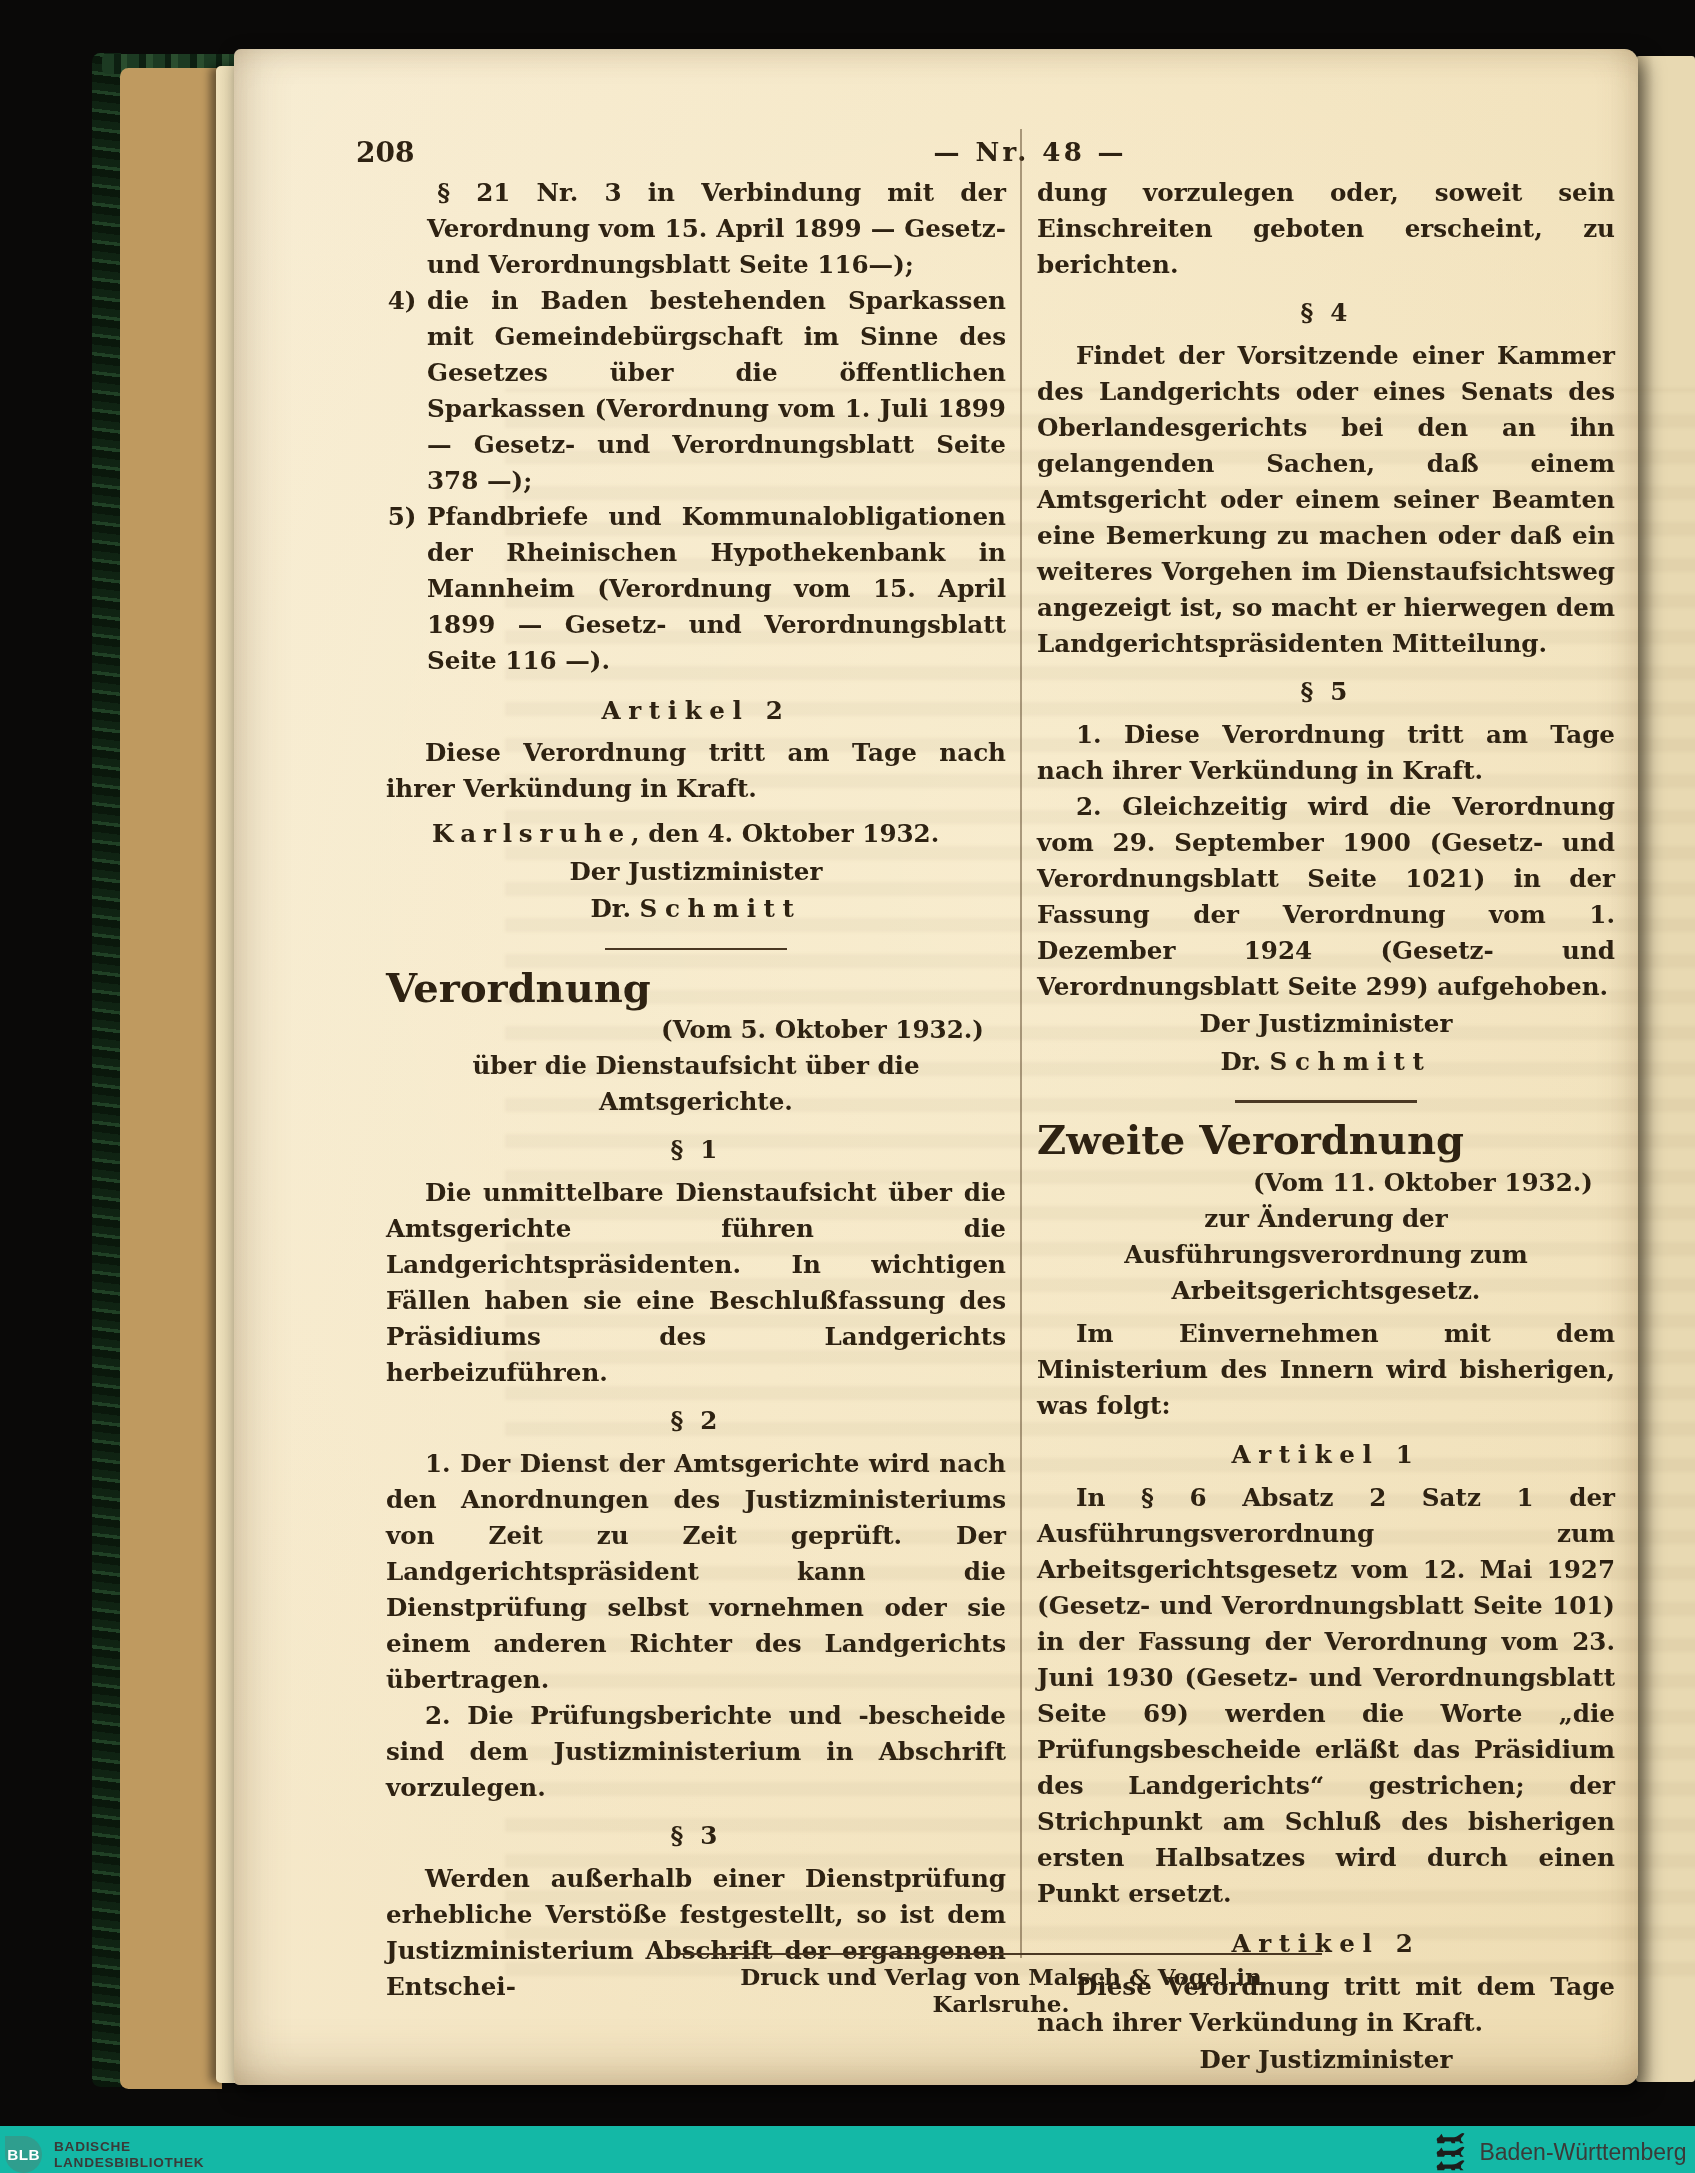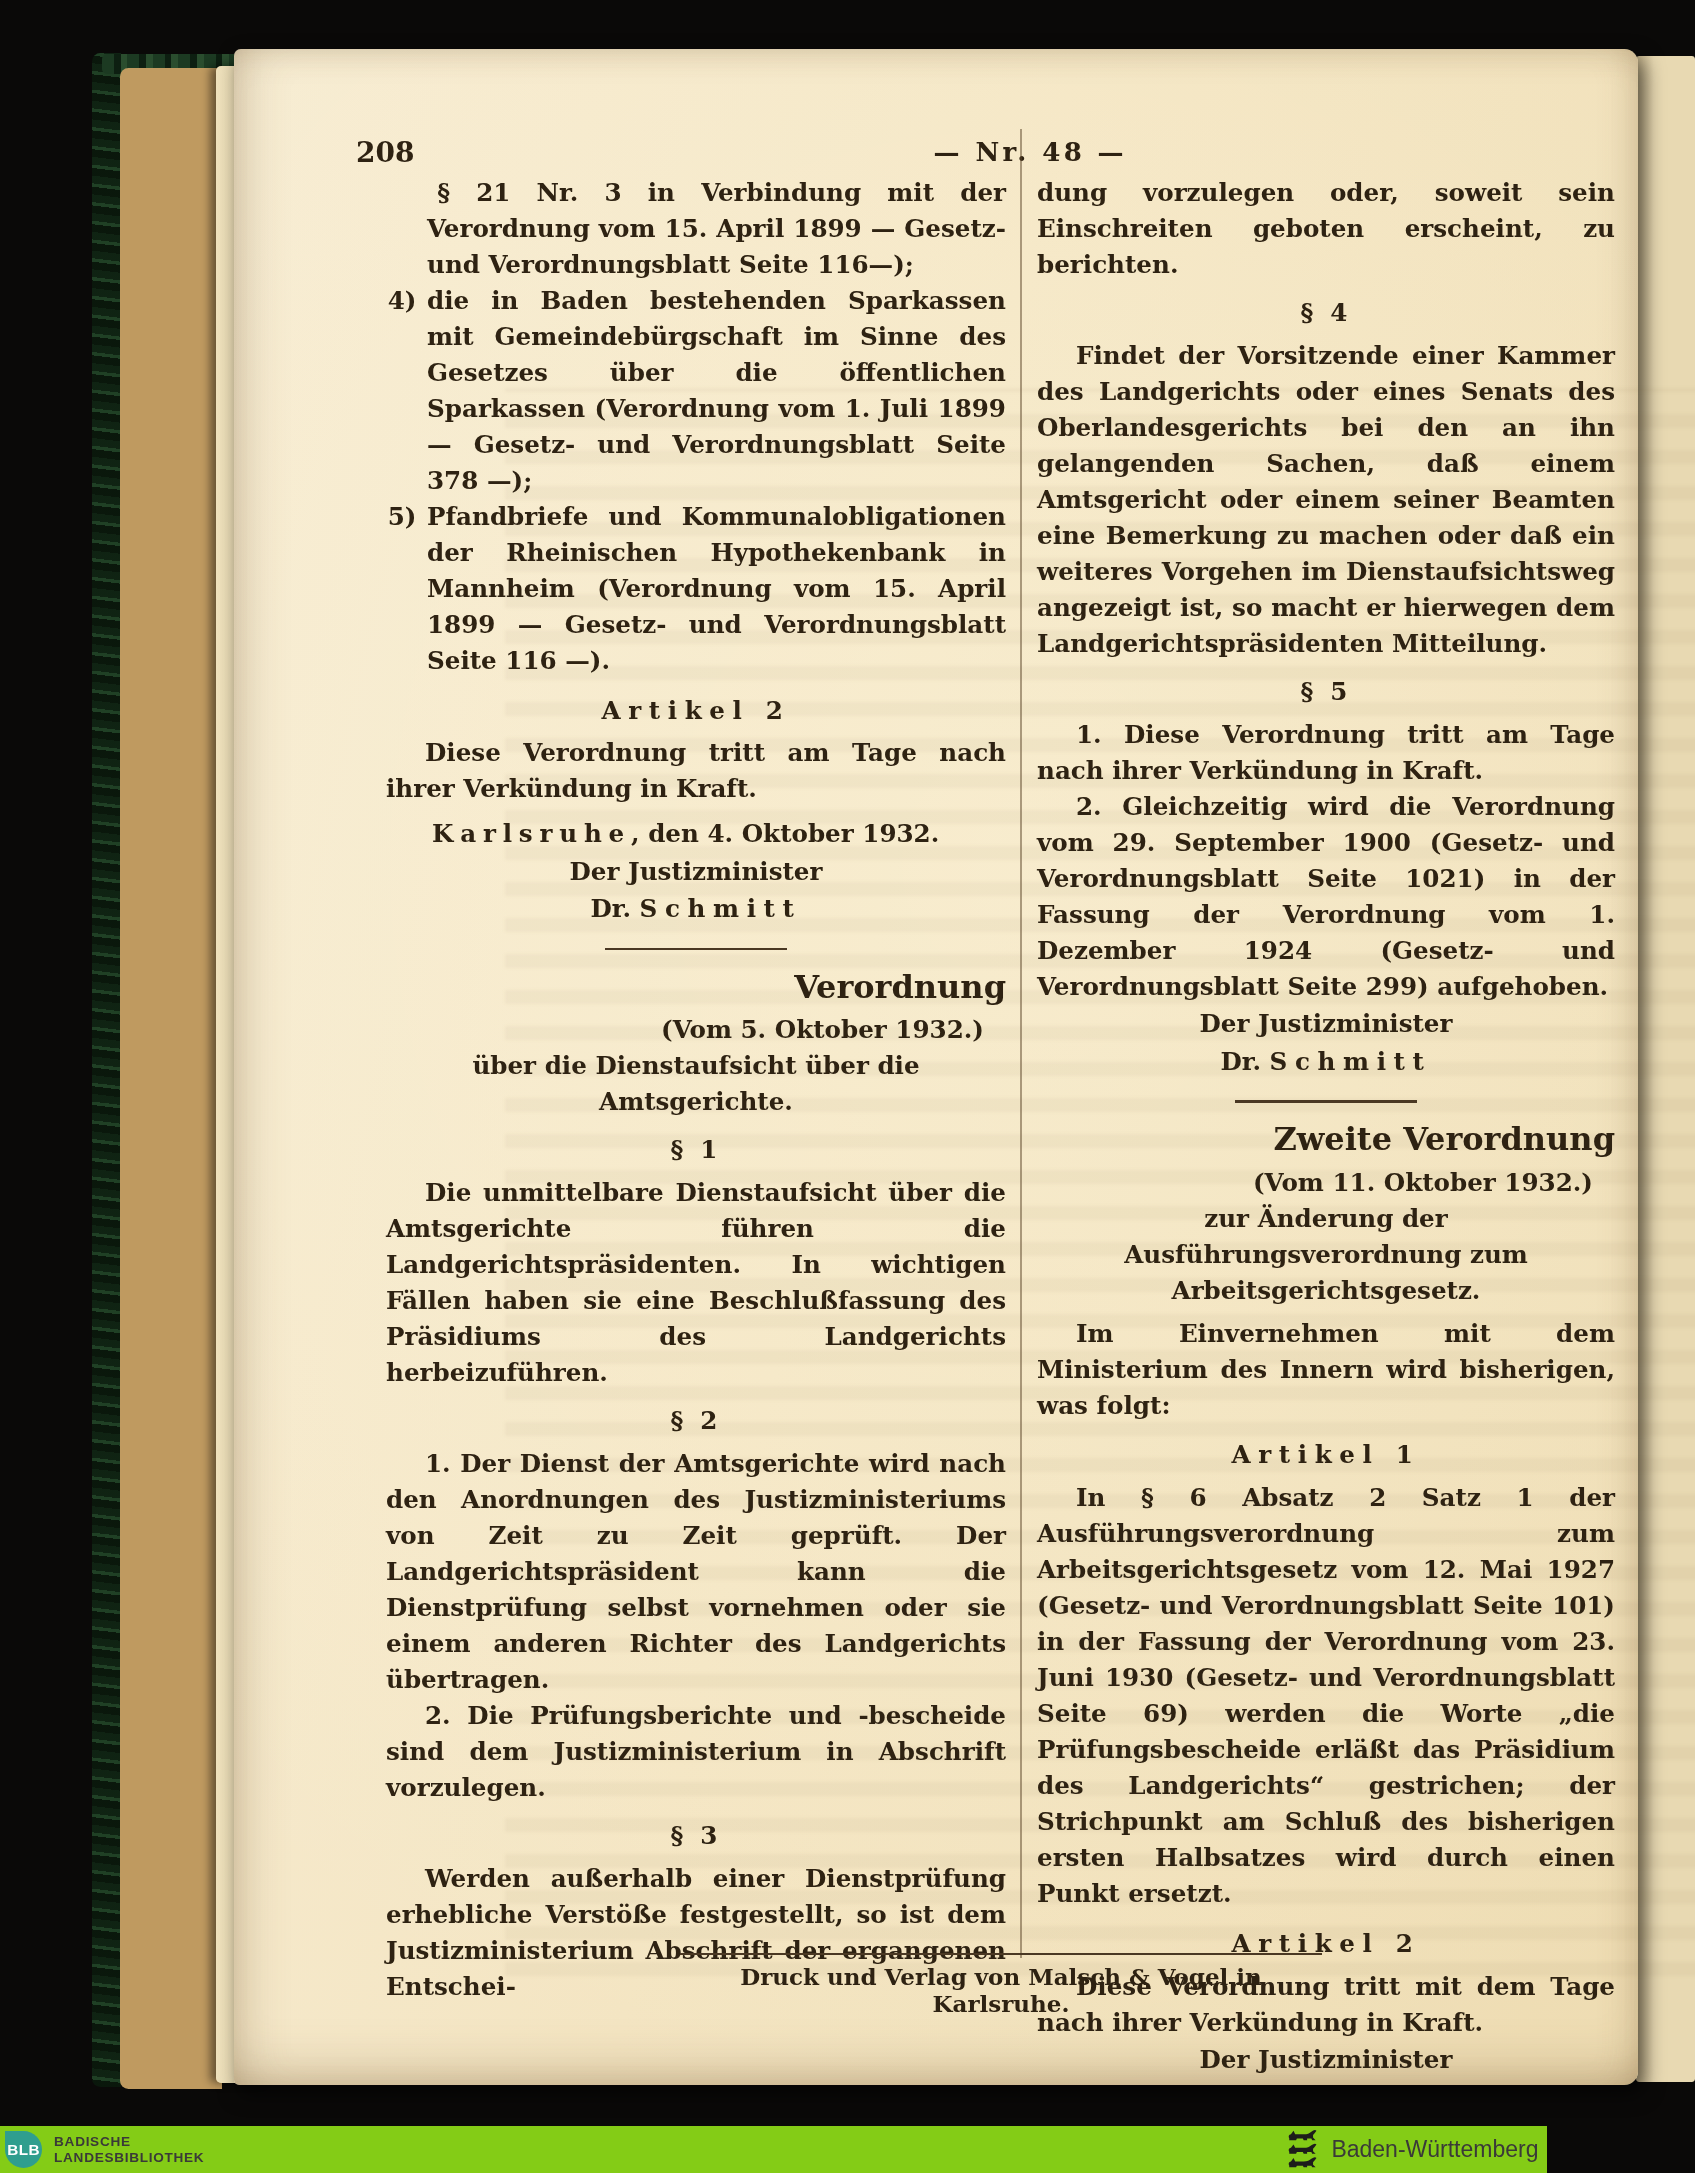--- a/index.html
+++ b/index.html
@@ -73,31 +73,31 @@
   .cont-item{margin:0;padding-left:41px;text-indent:10.2px;}
   .num-item{position:relative;margin:0;padding-left:41px;}
   .num-item .marker{position:absolute;left:1.7px;top:0;}
   .sec-head{margin:12px 0 6.8px;text-align:center;text-indent:0;letter-spacing:4.2px;}
   .art-head{margin:13.6px 0 6.8px;text-align:center;text-indent:0;letter-spacing:7.6px;}
   .dateline{margin:8.5px 0 0;padding-left:46px;text-indent:0;text-align:left;}
   .dateline .place{letter-spacing:6.8px;}
   .sig{margin:1.7px 0 0;text-align:center;text-indent:0;}
   .sig .name{letter-spacing:7.6px;margin-left:8.5px;}
   .sep-rule{width:182px;height:2.5px;background:#4a3823;margin:20.3px auto 13.6px;}
-  .ord-title{margin:8.5px 0 1.7px;text-align:right;text-indent:0;font-size:32px;line-height:47px;}
+  .ord-title{margin:8.5px 0 1.7px;text-align:left;text-indent:0;font-size:40px;line-height:47px;}
   .ord-date{margin:0;text-align:right;text-indent:0;padding-right:22px;}
   .ord-subject{margin:0 0 6.8px;text-align:center;text-indent:0;}
 
   .footer-rule{position:absolute;left:680px;top:1953px;width:642px;height:1.7px;background:#4a3823;}
   .imprint{position:absolute;left:680px;top:1963px;width:642px;text-align:center;font-size:23px;font-weight:700;}
 
   
   .banner{
-    position:absolute;left:0;top:2126px;width:1547px;height:47px;
-    background:#84cc16;display:flex;align-items:center;justify-content:space-between;
+    position:absolute;left:0;top:2126px;width:1695px;height:47px;
+    background:#14b8a6;display:flex;align-items:flex-end;justify-content:space-between;
     font-family:"Liberation Sans","DejaVu Sans",sans-serif;
   }
   .banner-left{display:flex;align-items:center;margin-left:5.1px;}
   .blb-badge{
     width:37px;height:37px;background:#2f9e8e;border-radius:0 50% 50% 50%;
     display:flex;align-items:center;justify-content:center;
     color:#fff;font-weight:700;font-size:15.3px;letter-spacing:0.4px;
   }
   .blb-name{margin-left:12px;color:#3a3a38;font-weight:700;font-size:13.6px;line-height:16px;letter-spacing:0.7px;}
   .banner-right{display:flex;align-items:center;margin-right:8.5px;}

